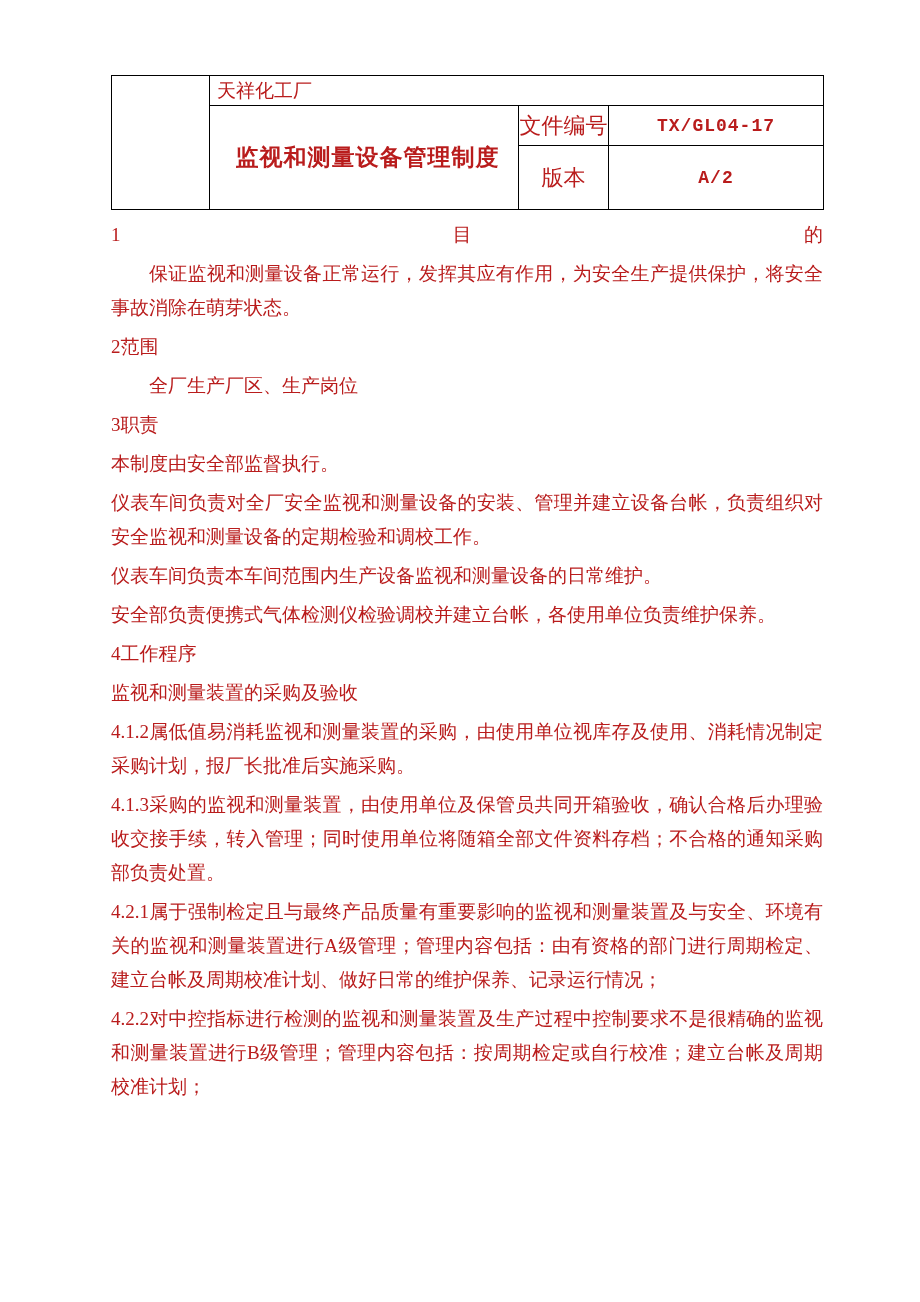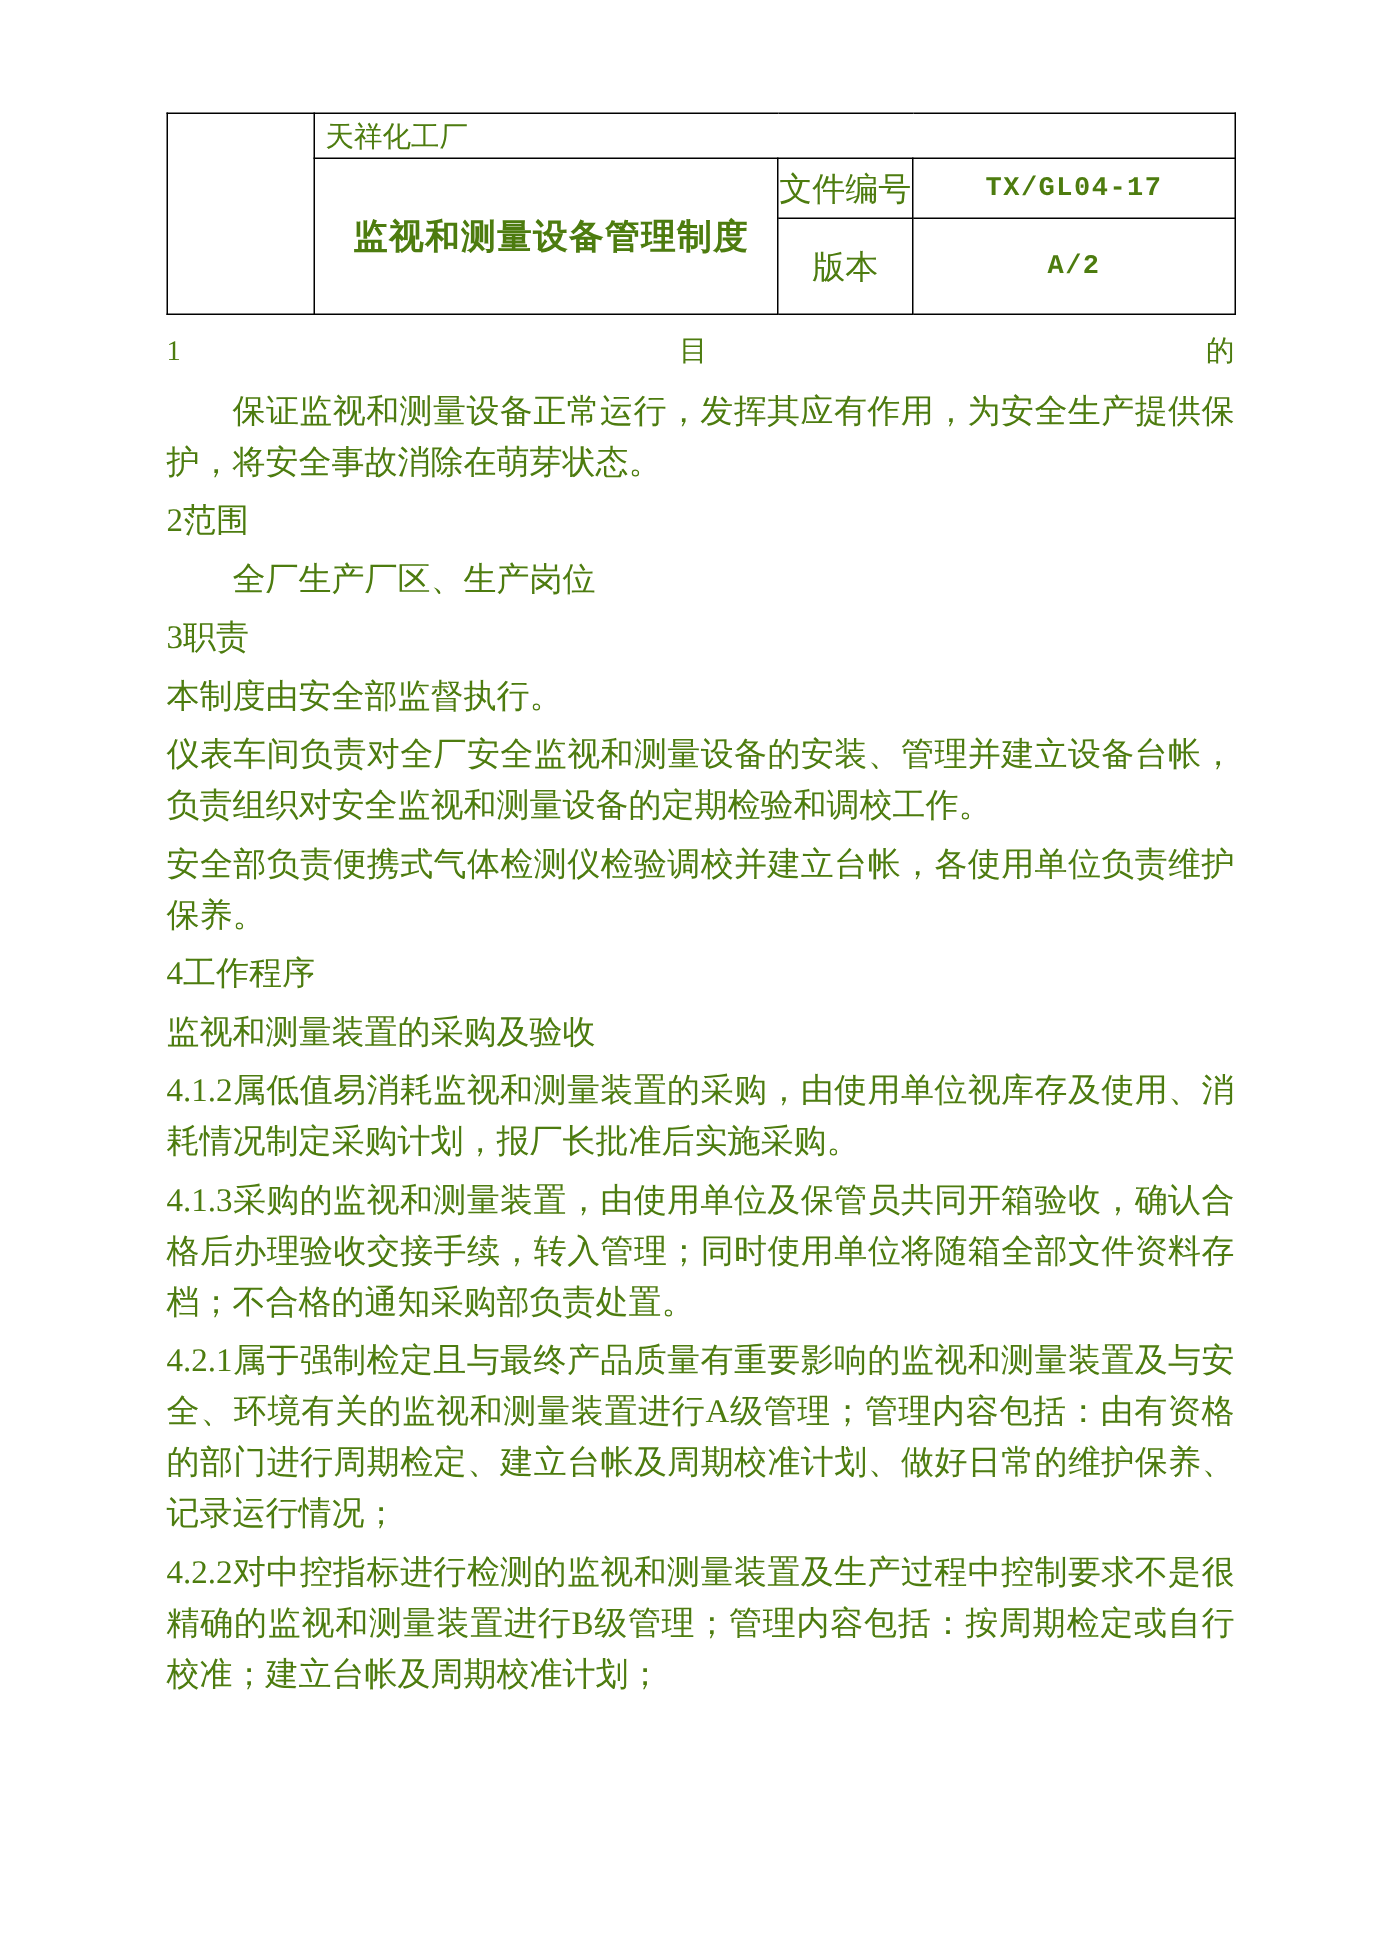--- a/index.html
+++ b/index.html
@@ -2,21 +2,21 @@
 <html><head>
 <meta charset="utf-8">
 <style>
   html, body { margin: 0; padding: 0; background: #ffffff; }
   .page {
     position: relative;
     width: 920px;
     height: 1302px;
     background: #ffffff;
     font-family: "Liberation Serif", "DejaVu Serif", serif;
-    color: #4d7c0f;
+    color: #b91c1c;
     overflow: hidden;
   }
   .content {
     position: absolute;
     left: 111px;
     top: 75px;
     width: 712px;
   }
 
   
@@ -65,21 +65,21 @@
 
   
   .heading-distributed {
     display: flex;
     justify-content: space-between;
     font-size: 19px;
     line-height: 34px;
     margin-top: 8px;
   }
   .para {
-    font-size: 22px;
+    font-size: 19px;
     line-height: 34px;
     text-align: justify;
     margin: 5px 0;
   }
   .indent { text-indent: 2em; }
 </style>
 </head>
 <body>
 
 <div class="page">
@@ -114,20 +114,21 @@
       <span>目</span>
       <span>的</span>
     </div>
 
     <p class="para indent">保证监视和测量设备正常运行，发挥其应有作用，为安全生产提供保护，将安全事故消除在萌芽状态。</p>
     <p class="para">2范围</p>
     <p class="para indent">全厂生产厂区、生产岗位</p>
     <p class="para">3职责</p>
     <p class="para">本制度由安全部监督执行。</p>
     <p class="para">仪表车间负责对全厂安全监视和测量设备的安装、管理并建立设备台帐，负责组织对安全监视和测量设备的定期检验和调校工作。</p>
+    <p class="para">仪表车间负责本车间范围内生产设备监视和测量设备的日常维护。</p>
     <p class="para">安全部负责便携式气体检测仪检验调校并建立台帐，各使用单位负责维护保养。</p>
     <p class="para">4工作程序</p>
     <p class="para">监视和测量装置的采购及验收</p>
     <p class="para">4.1.2属低值易消耗监视和测量装置的采购，由使用单位视库存及使用、消耗情况制定采购计划，报厂长批准后实施采购。</p>
     <p class="para">4.1.3采购的监视和测量装置，由使用单位及保管员共同开箱验收，确认合格后办理验收交接手续，转入管理；同时使用单位将随箱全部文件资料存档；不合格的通知采购部负责处置。</p>
     <p class="para">4.2.1属于强制检定且与最终产品质量有重要影响的监视和测量装置及与安全、环境有关的监视和测量装置进行A级管理；管理内容包括：由有资格的部门进行周期检定、建立台帐及周期校准计划、做好日常的维护保养、记录运行情况；</p>
     <p class="para">4.2.2对中控指标进行检测的监视和测量装置及生产过程中控制要求不是很精确的监视和测量装置进行B级管理；管理内容包括：按周期检定或自行校准；建立台帐及周期校准计划；</p>
 
   </div>
 </div>

